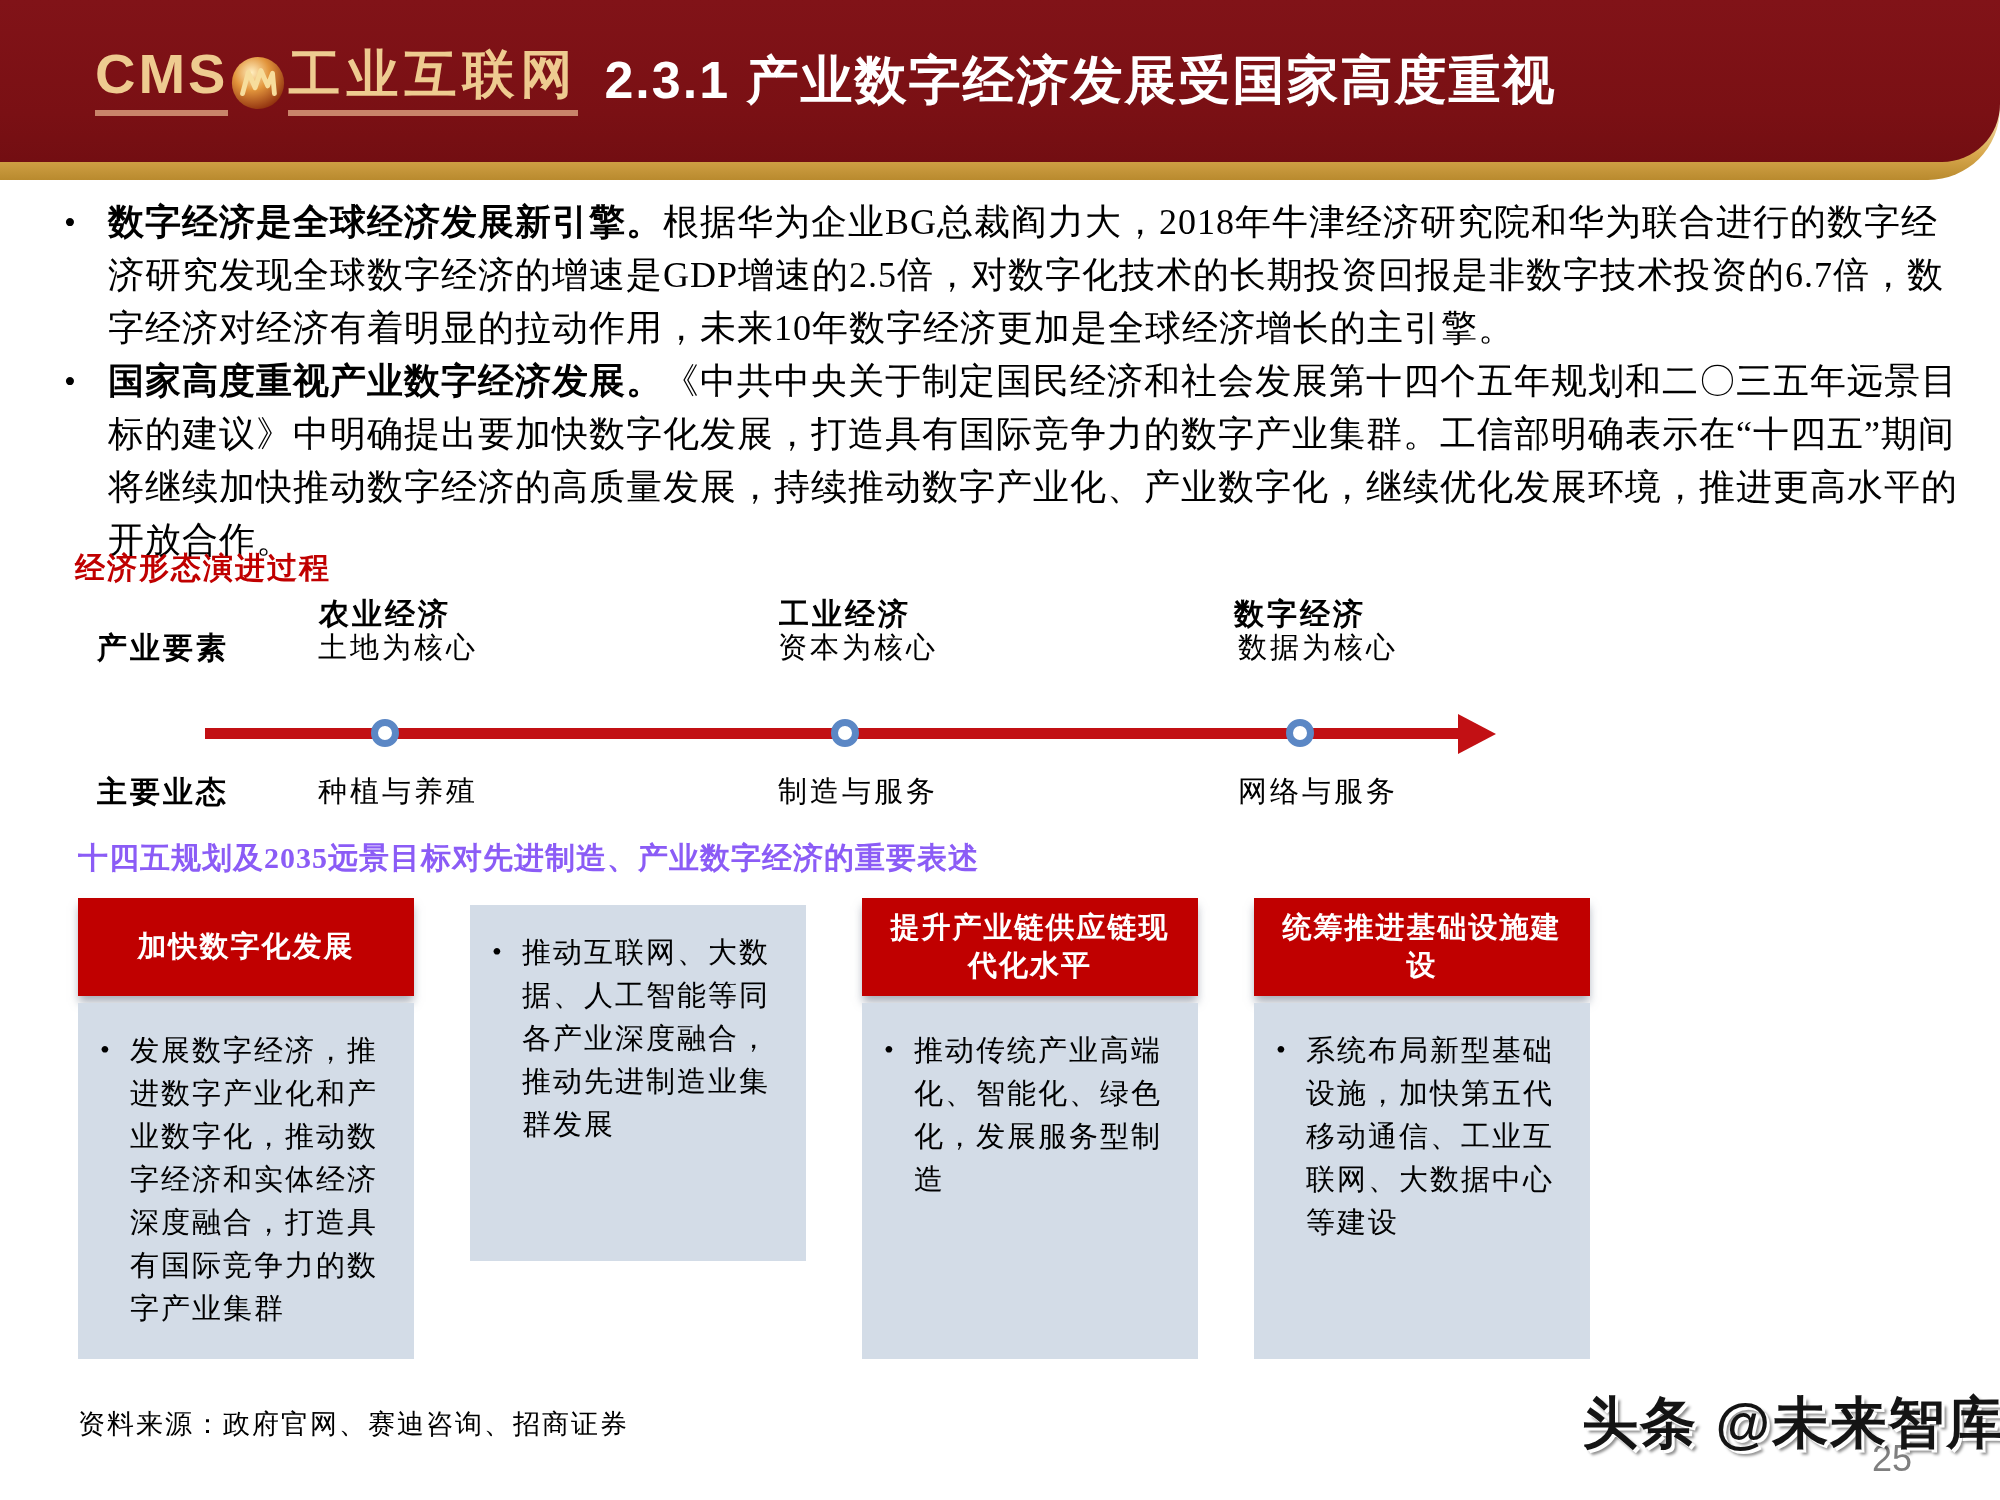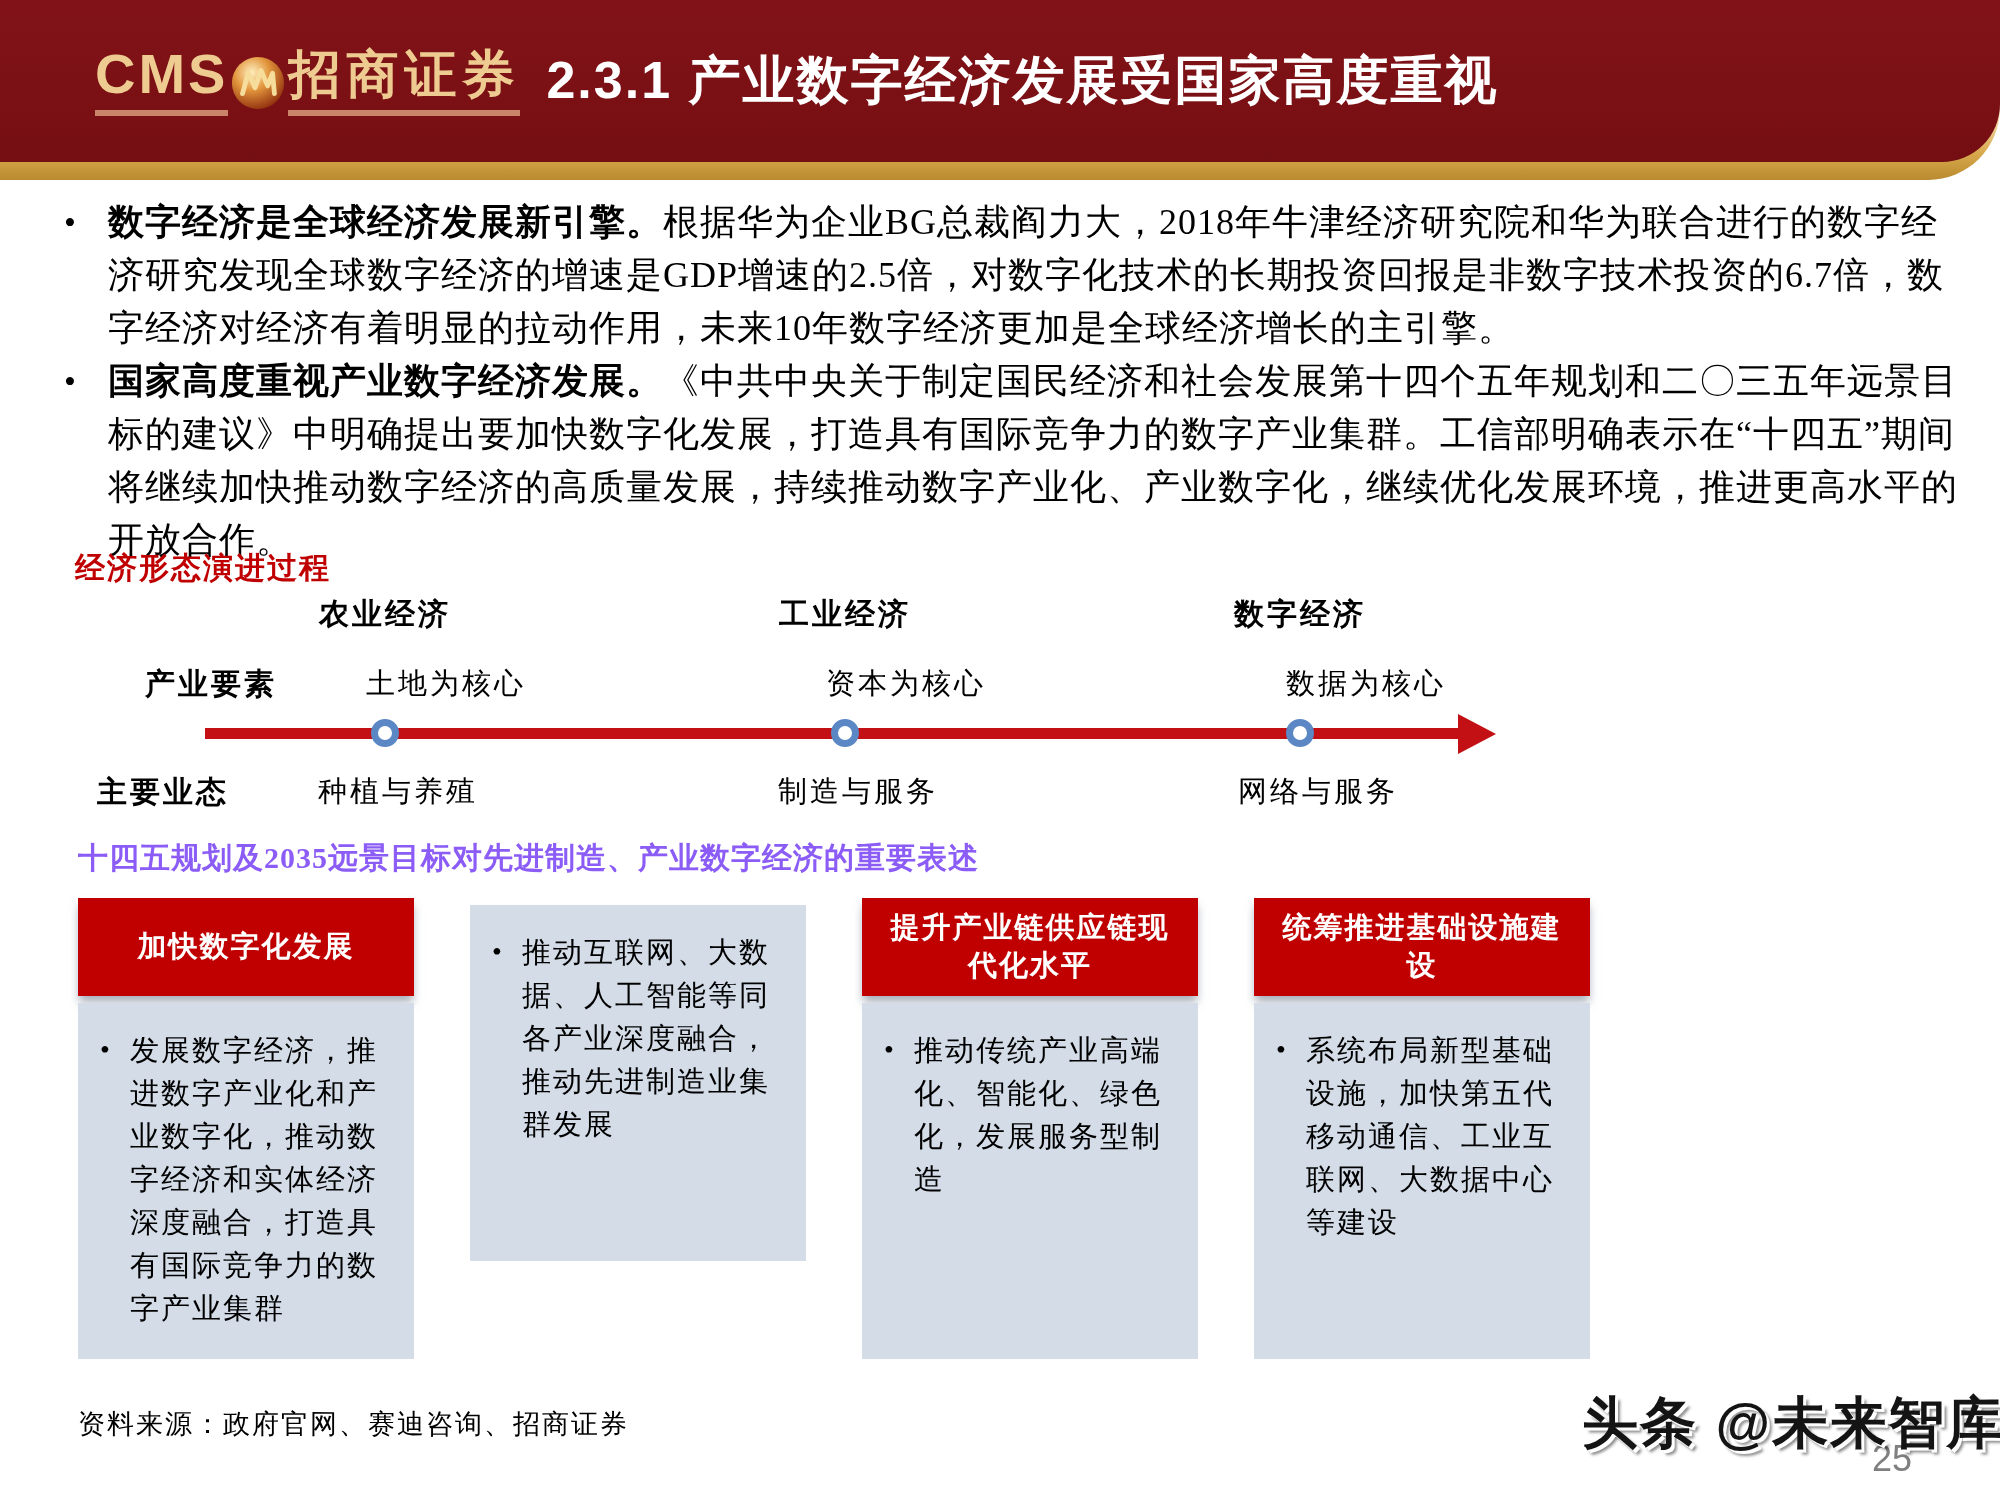--- a/index.html
+++ b/index.html
@@ -41,21 +41,21 @@
   .bullets { position:absolute; top:196px; left:60px; width:1900px; }
   .bullet { position:relative; padding-left:48px; font-size:36px; line-height:53px; letter-spacing:1px; }
   .bullet .bdot { position:absolute; left:4px; top:0; font-size:34px; }
   .bullet .lead { font-weight:700; }
 
   
   .tl-title { position:absolute; left:75px; top:548px; color:#c00000; font-weight:700; font-size:30px; letter-spacing:2px; }
   .tl-stage { position:absolute; top:594px; transform:translateX(-50%); font-weight:700; font-size:30px; letter-spacing:3px; white-space:nowrap; }
   .tl-rowlabel { position:absolute; left:97px; font-weight:700; font-size:30px; letter-spacing:3px; white-space:nowrap; }
   .tl-val { position:absolute; font-size:29px; letter-spacing:3px; white-space:nowrap; }
-  .row-factor { top:664px;margin-left:48px; }
+  .row-factor { top:628px; }
   .row-business { top:772px; }
   .sx1 { left:385px; } .sx2 { left:845px; } .sx3 { left:1300px; }
   .vx1 { left:318px; } .vx2 { left:778px; } .vx3 { left:1238px; }
   .tl-line { position:absolute; left:205px; top:728px; width:1256px; height:11px; background:#c21014; }
   .tl-arrowhead {
     position:absolute; left:1458px; top:714px; width:0; height:0;
     border-top:20px solid transparent; border-bottom:20px solid transparent;
     border-left:38px solid #c21014;
   }
   .tl-node {
@@ -111,21 +111,21 @@
             <radialGradient id="gball" cx="38%" cy="30%" r="75%">
               <stop offset="0%" stop-color="#ffeec0"></stop>
               <stop offset="45%" stop-color="#e2953c"></stop>
               <stop offset="100%" stop-color="#8d2c0c"></stop>
             </radialGradient>
           </defs>
           <circle cx="30" cy="30" r="27" fill="url(#gball)"></circle>
           <path d="M14 41 L20 19 L27 35 L33 17 L40 33 L45 20 L47 41" fill="none" stroke="#f7dd9c" stroke-width="5" stroke-linecap="round" stroke-linejoin="round"></path>
         </svg>
         <div class="logo-block">
-          <span class="logo-zh">招商证券</span>
+          <span class="logo-zh">工业互联网</span>
           <span class="logo-underline"></span>
         </div>
       </div>
       <div class="header-title">2.3.1 产业数字经济发展受国家高度重视</div>
     </div>
   </div>
 
   <div class="bullets">
     <div class="bullet">
       <span class="bdot">•</span><span class="lead">数字经济是全球经济发展新引擎。</span><span>根据华为企业BG总裁阎力大，2018年牛津经济研究院和华为联合进行的数字经济研究发现全球数字经济的增速是GDP增速的2.5倍，对数字化技术的长期投资回报是非数字技术投资的6.7倍，数字经济对经济有着明显的拉动作用，未来10年数字经济更加是全球经济增长的主引擎。</span>

